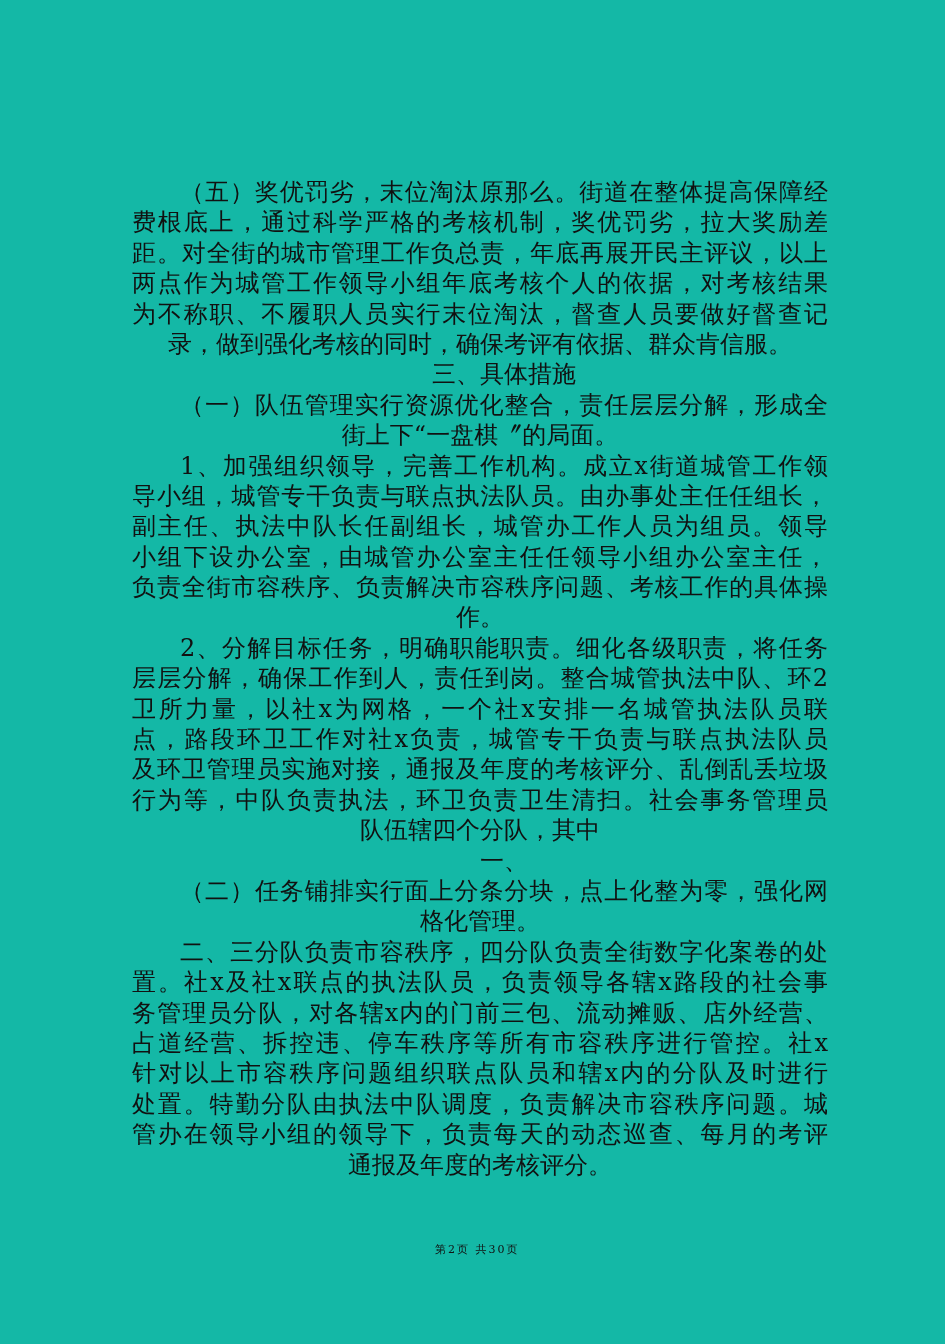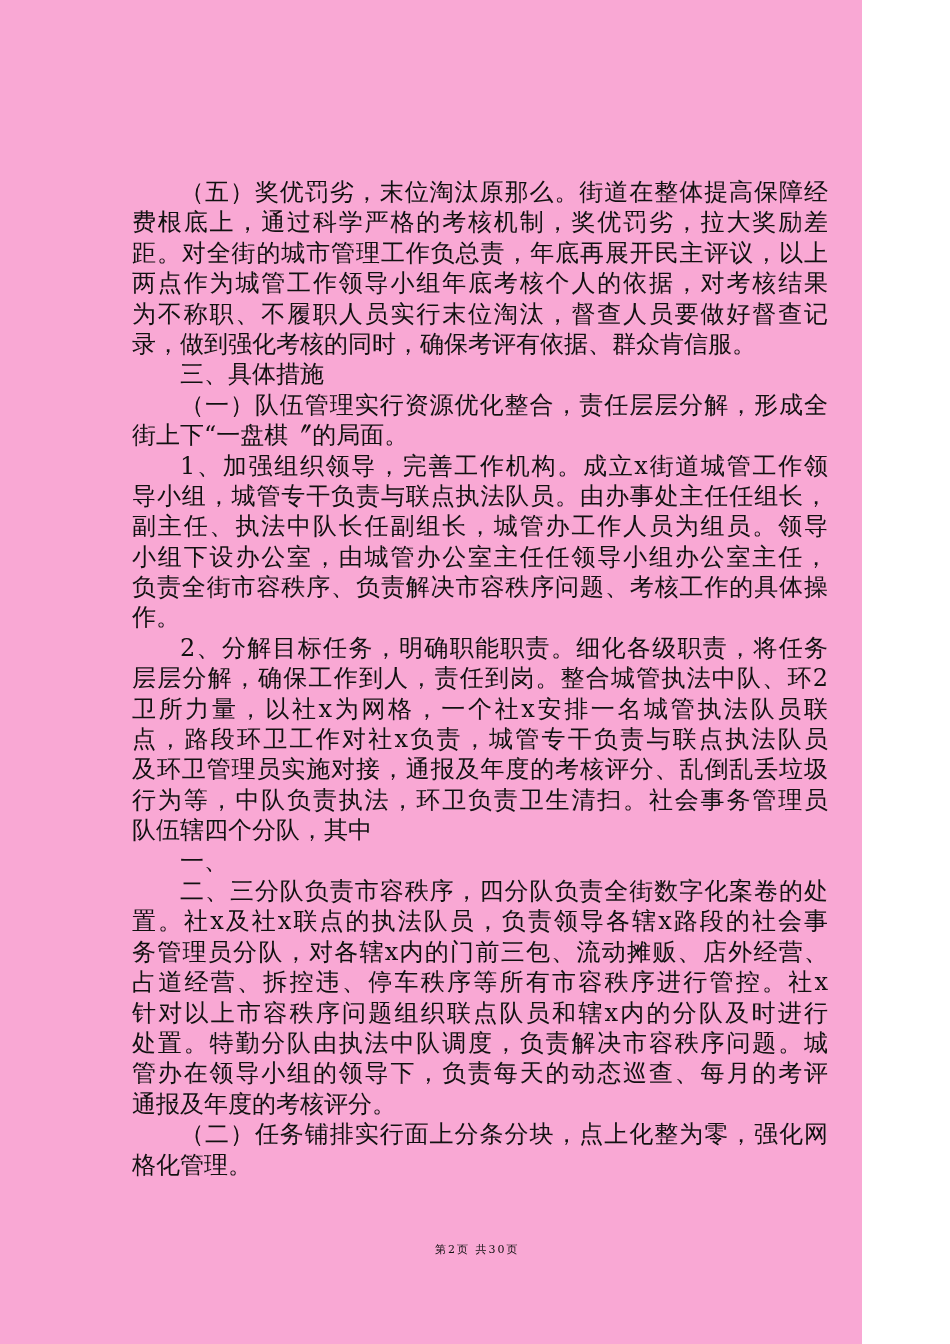--- a/index.html
+++ b/index.html
@@ -10,42 +10,42 @@
     body {
       width: 950px;
       height: 1344px;
       position: relative;
       overflow: hidden;
     }
     .page {
       position: absolute;
       left: 0;
       top: 0;
-      width: 862px;
+      width: 945px;
       height: 1344px;
-      background: #f9a8d4;
+      background: #14b8a6;
     }
     .doc-body {
       position: absolute;
       left: 132px;
       top: 177px;
       width: 696px;
       font-family: "DejaVu Serif", "Liberation Serif", serif;
       font-size: 24px;
       line-height: 30.4px;
       color: #111111;
     }
     .paragraph {
       margin: 0;
       padding: 0;
     }
     .line {
       display: block;
       height: 30.4px;
-      text-align: left;
+      text-align: center;
       overflow: visible;
     }
     .line.full {
       text-align: justify;
       text-align-last: justify;
       text-justify: inter-character;
     }
     .line.indent {
       padding-left: 48px;
     }
@@ -103,32 +103,32 @@
       <div class="line full">及环卫管理员实施对接，通报及年度的考核评分、乱倒乱丢垃圾</div>
       <div class="line full">行为等，中队负责执法，环卫负责卫生清扫。社会事务管理员</div>
       <div class="line">队伍辖四个分队，其中</div>
     </div>
 
     <div class="paragraph">
       <div class="line indent">一、</div>
     </div>
 
     <div class="paragraph">
+      <div class="line full indent">（二）任务铺排实行面上分条分块，点上化整为零，强化网</div>
+      <div class="line">格化管理。</div>
+    </div>
+
+    <div class="paragraph">
       <div class="line full indent">二、三分队负责市容秩序，四分队负责全街数字化案卷的处</div>
       <div class="line full">置。社x及社x联点的执法队员，负责领导各辖x路段的社会事</div>
       <div class="line full">务管理员分队，对各辖x内的门前三包、流动摊贩、店外经营、</div>
       <div class="line full">占道经营、拆控违、停车秩序等所有市容秩序进行管控。社x</div>
       <div class="line full">针对以上市容秩序问题组织联点队员和辖x内的分队及时进行</div>
       <div class="line full">处置。特勤分队由执法中队调度，负责解决市容秩序问题。城</div>
       <div class="line full">管办在领导小组的领导下，负责每天的动态巡查、每月的考评</div>
       <div class="line">通报及年度的考核评分。</div>
     </div>
 
-    <div class="paragraph">
-      <div class="line full indent">（二）任务铺排实行面上分条分块，点上化整为零，强化网</div>
-      <div class="line">格化管理。</div>
-    </div>
-
   </div>
 
   <div class="footer">第2页 共30页</div>
 
 </div>
 
 </body></html>

